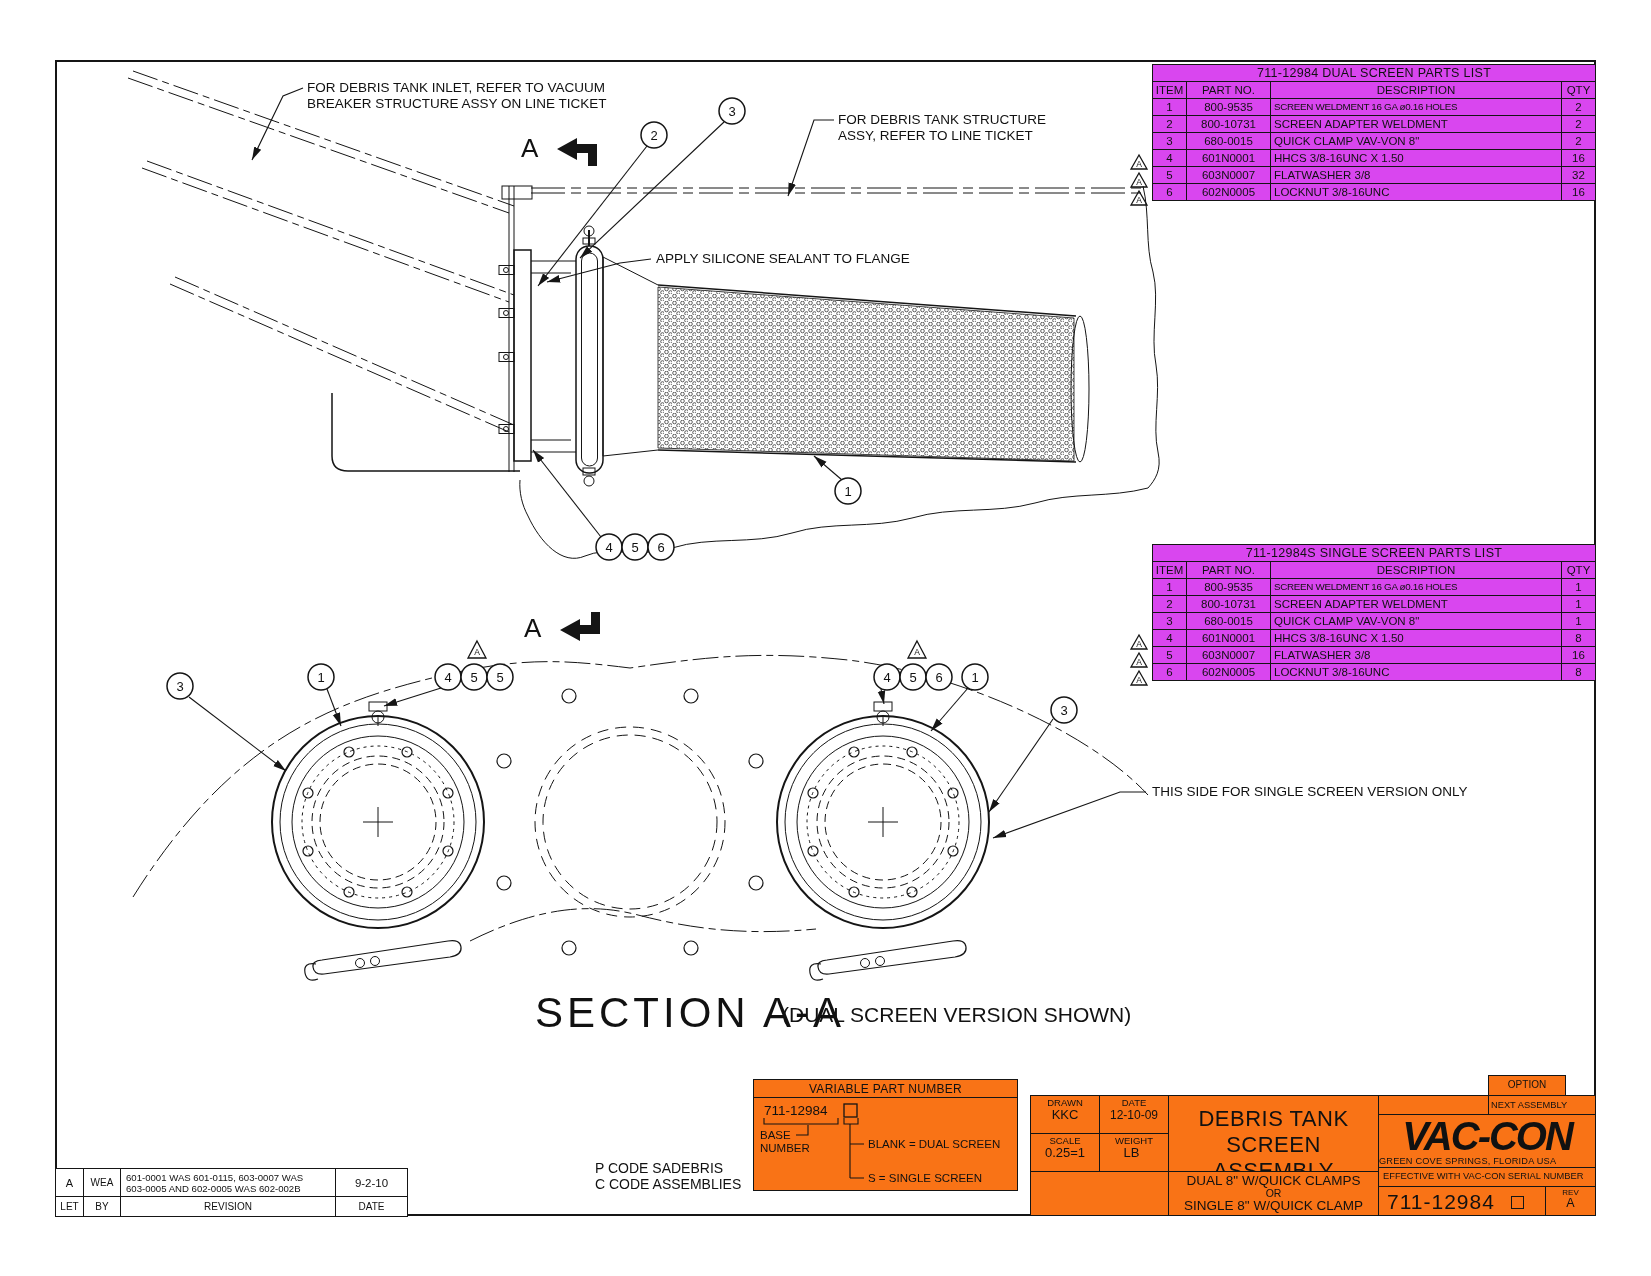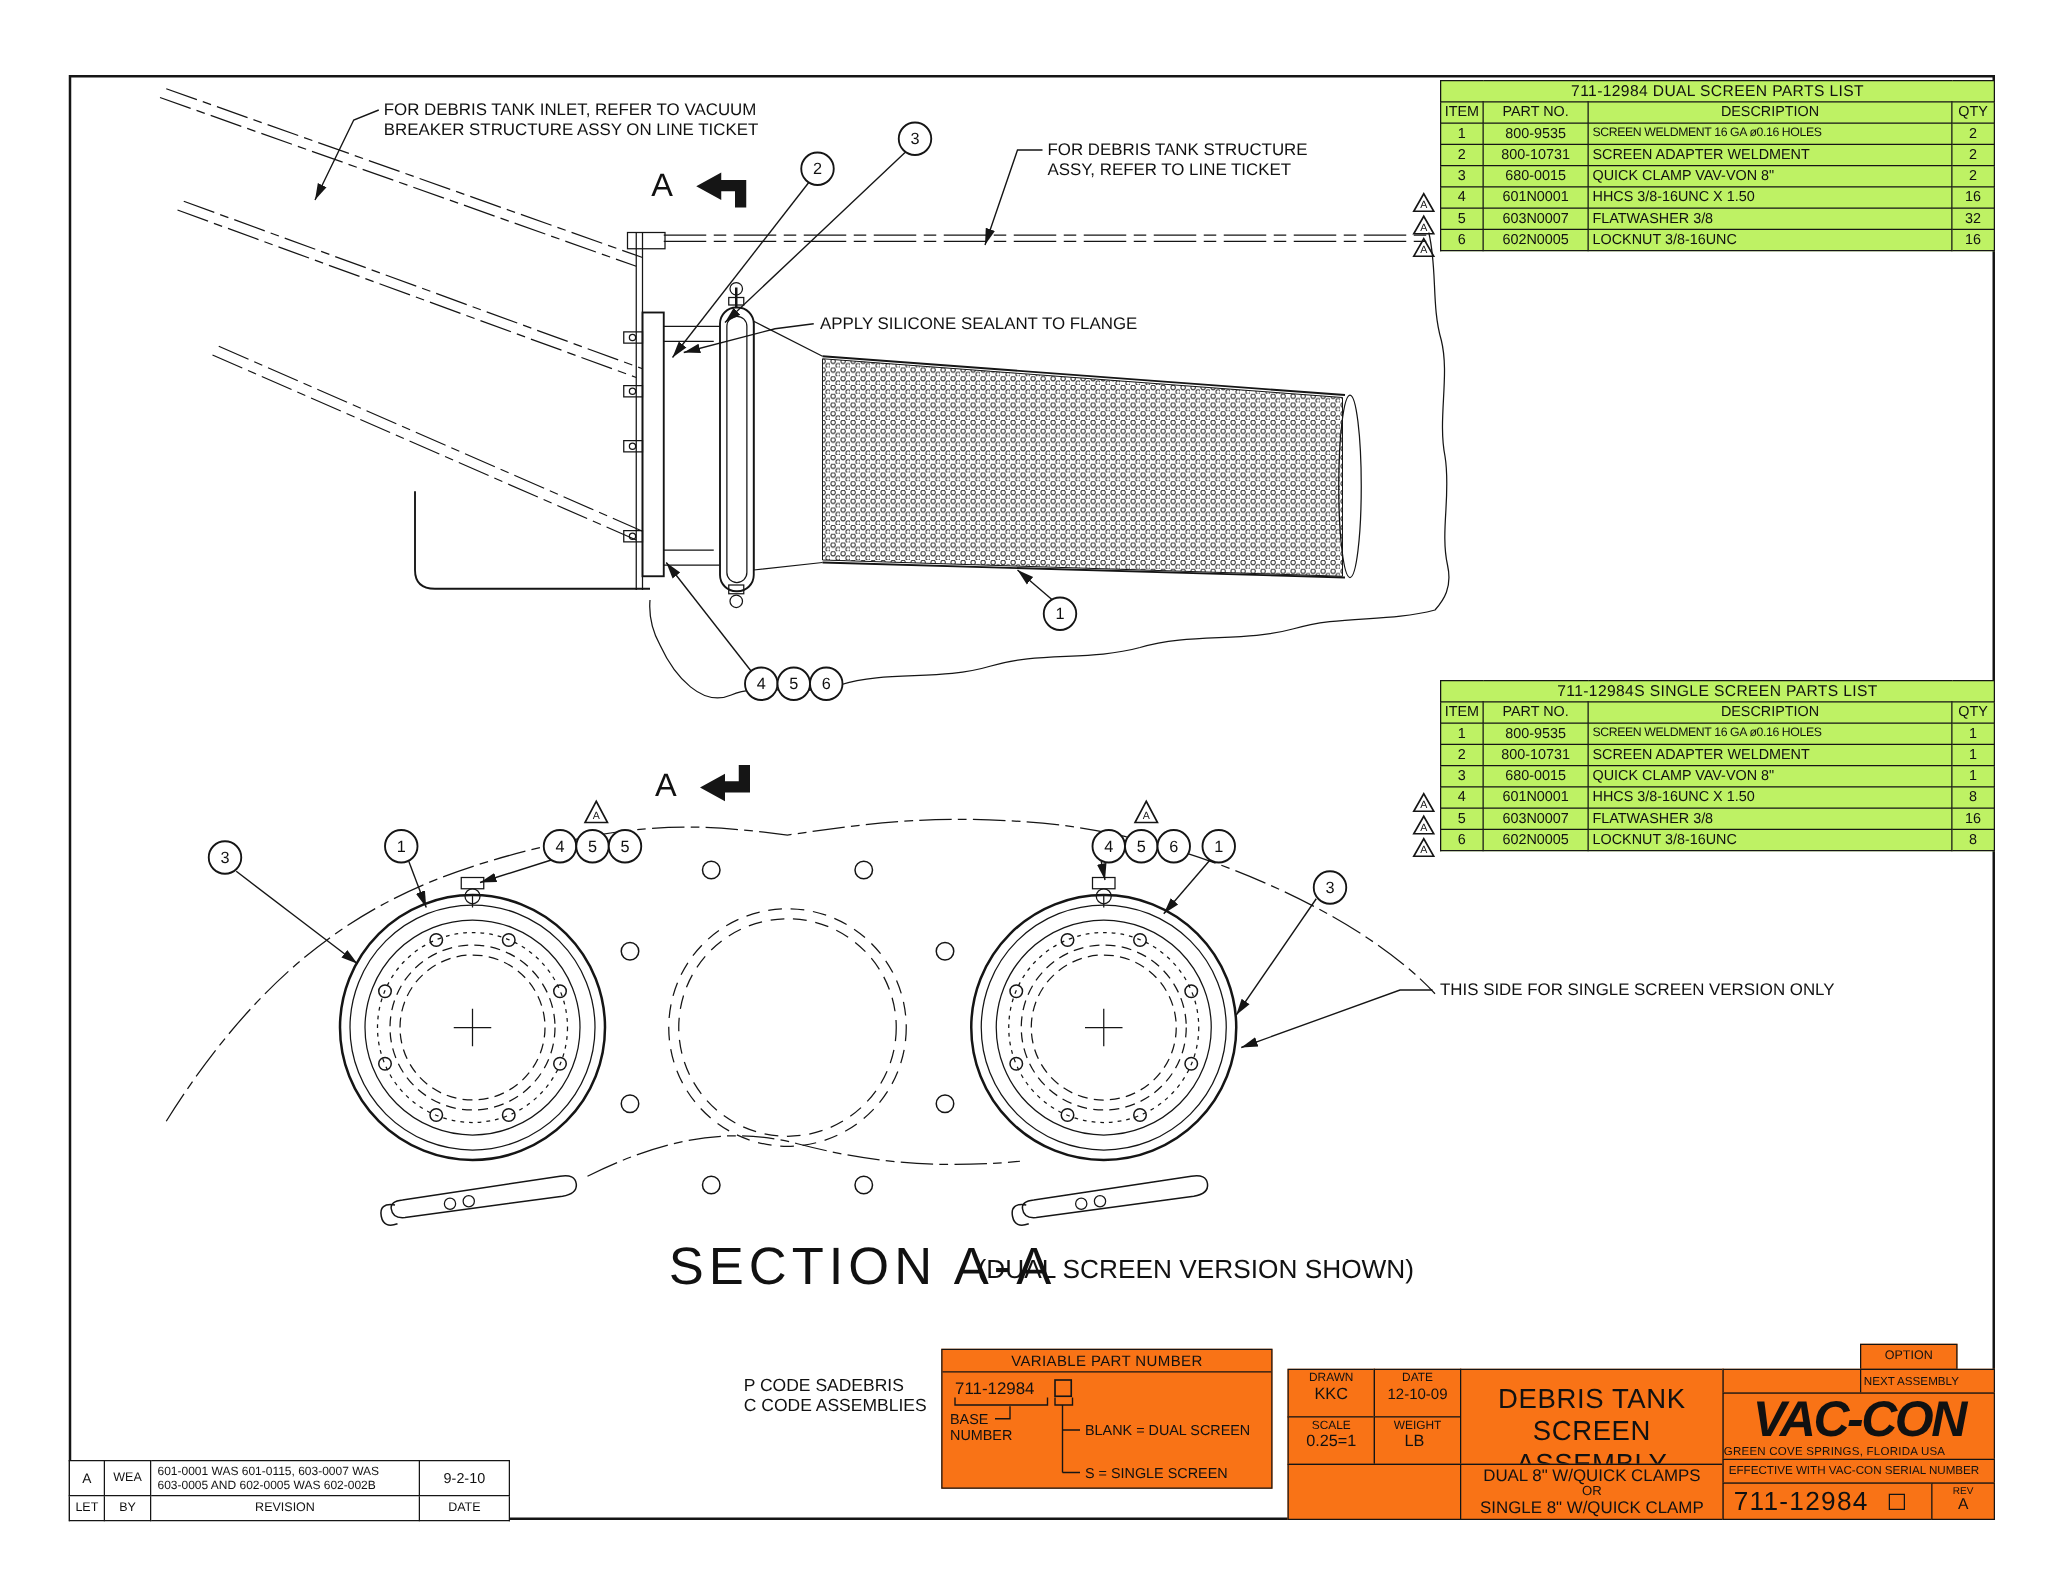--- a/index.html
+++ b/index.html
@@ -21,21 +21,21 @@
   .balloon text{font-family:"Liberation Sans",sans-serif;font-size:13px;text-anchor:middle;fill:#111}
   .flag polygon{fill:none;stroke:#151515;stroke-width:1.3}
   .flag text{font-family:"Liberation Sans",sans-serif;font-size:8.5px;text-anchor:middle;fill:#111}
   .note{font-family:"Liberation Sans",sans-serif;font-size:13.5px;fill:#111}
   .alabel{font-size:26px}
   .big{font-size:42px;letter-spacing:4px}
   .subtitle{font-size:21px}
   .solid{fill:#151515;stroke:none}
 
   
-  .parts{position:absolute;background:#bef264}
+  .parts{position:absolute;background:#d946ef}
   .parts table{border-collapse:collapse;table-layout:fixed}
   .parts td{border:1.3px solid #151515;height:17px;padding:0 2px;font-size:11.5px;line-height:14px;
             white-space:nowrap;overflow:hidden;text-align:center}
   .parts td.desc{text-align:left;padding-left:3px}
   .parts td.title-cell{font-size:12.5px;letter-spacing:.3px}
   .parts td.cond{font-size:9.8px;letter-spacing:-.3px}
 
   
   .cell{position:absolute;border:1.4px solid #151515;background:#f97316}
   .lbl{font-size:9.5px;text-align:center;line-height:11px;padding-top:1px}
@@ -464,21 +464,21 @@
       <path d="M90 20 V26 H104 V20" fill="none" stroke="#151515" stroke-width="1.1"></path>
       <text x="6" y="41" font-size="11.5">BASE</text>
       <text x="6" y="54" font-size="11.5">NUMBER</text>
       <path d="M42 37 H54 L54 27" fill="none" stroke="#151515" stroke-width="1.1"></path>
       <path d="M96 26 V80 M96 46 H110 M96 80 H110" fill="none" stroke="#151515" stroke-width="1.1"></path>
       <text x="114" y="50" font-size="11.5">BLANK = DUAL SCREEN</text>
       <text x="114" y="84" font-size="11.5">S = SINGLE SCREEN</text>
     </svg>
   </div>
 
-  <div class="pcode" style="left:595px;top:1100px">
+  <div class="pcode" style="left:595px;top:1160px">
     <div>P CODE SADEBRIS</div>
     <div>C CODE ASSEMBLIES</div>
   </div>
 
   <div class="cell" style="left:1030px;top:1095px;width:70px;height:39px">
     <div class="lbl">DRAWN</div>
     <div class="val">KKC</div>
   </div>
   <div class="cell" style="left:1099px;top:1095px;width:70px;height:39px">
     <div class="lbl">DATE</div>

